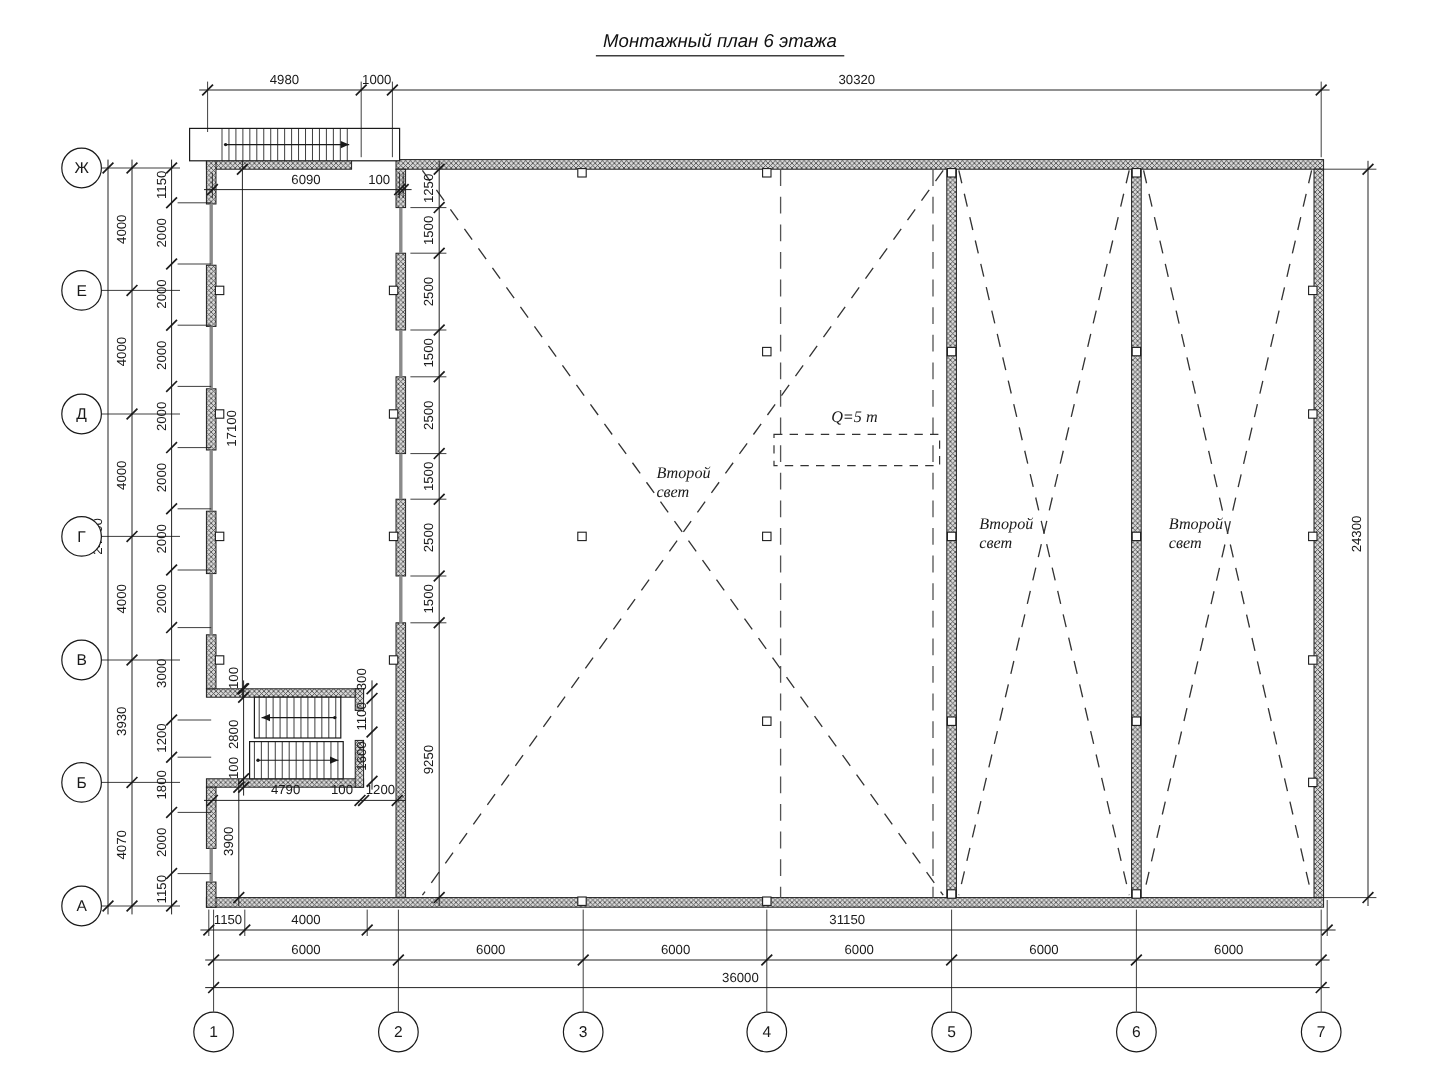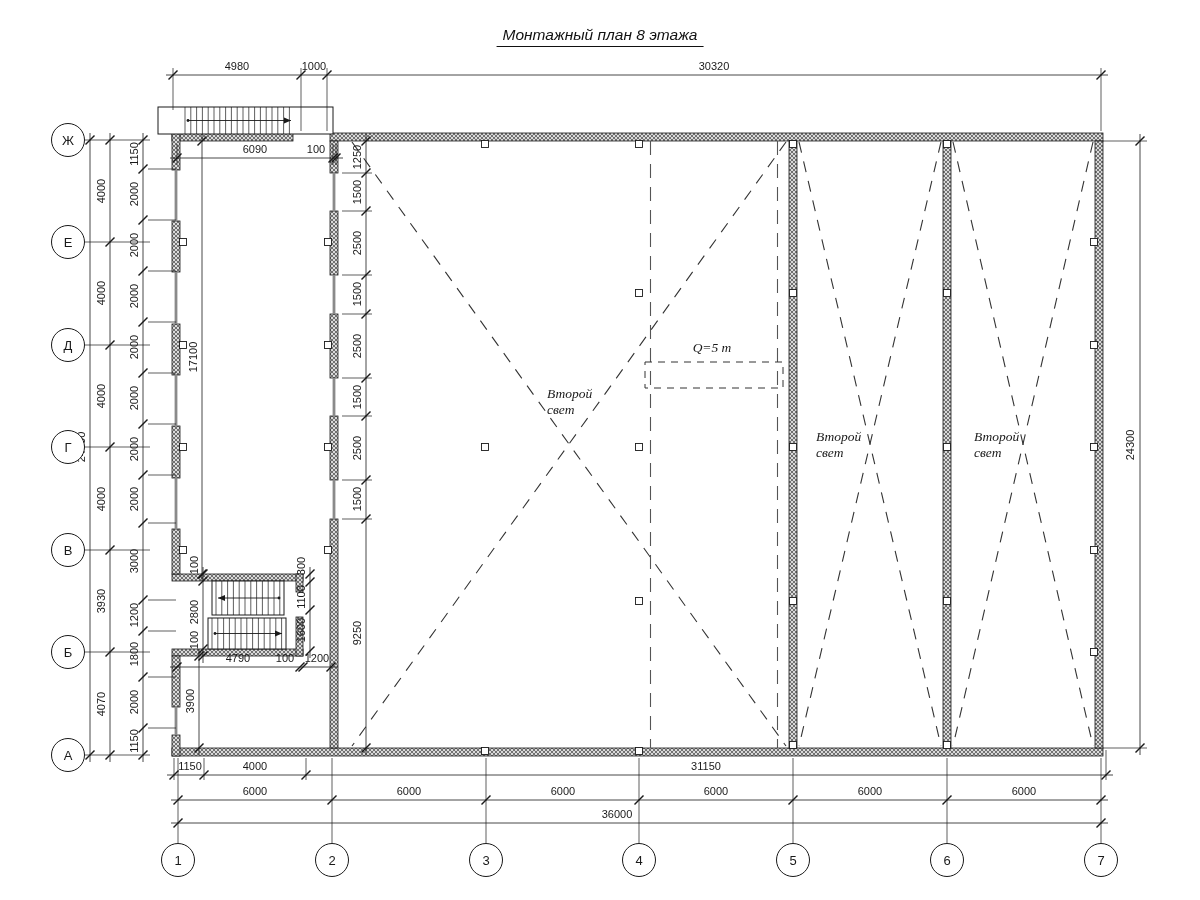--- a/index.html
+++ b/index.html
@@ -11,21 +11,21 @@
   svg{position:absolute;top:0;left:0;}
   svg text{font-family:"Liberation Sans",sans-serif;fill:#1a1a1a;}
   .dim-label{font-size:11px;}
   .axis-label{font-size:13px;}
   .serif-note{font-family:"Liberation Serif",serif;font-style:italic;font-size:13.5px;}
 </style>
 </head>
 <body>
 
 <div id="stage">
-  <div id="plan-title">Монтажный план 8 этажа</div>
+  <div id="plan-title">Монтажный план 6 этажа</div>
   <svg id="plan" width="1200" height="900" viewBox="0 0 1200 900">
     <defs>
       <pattern id="hatch" width="4" height="4" patternUnits="userSpaceOnUse">
         <rect width="4" height="4" fill="#d9d9d9"></rect>
         <path d="M0 0L4 4 M4 0L0 4" stroke="#444444" stroke-width="0.7"></path>
       </pattern>
     </defs>
     <g id="g-walls">
         <rect x="172" y="133" width="121" height="8" fill="url(#hatch)" stroke="#1a1a1a" stroke-width="0.8"></rect>
         <rect x="330" y="133" width="773" height="8" fill="url(#hatch)" stroke="#1a1a1a" stroke-width="0.8"></rect>

